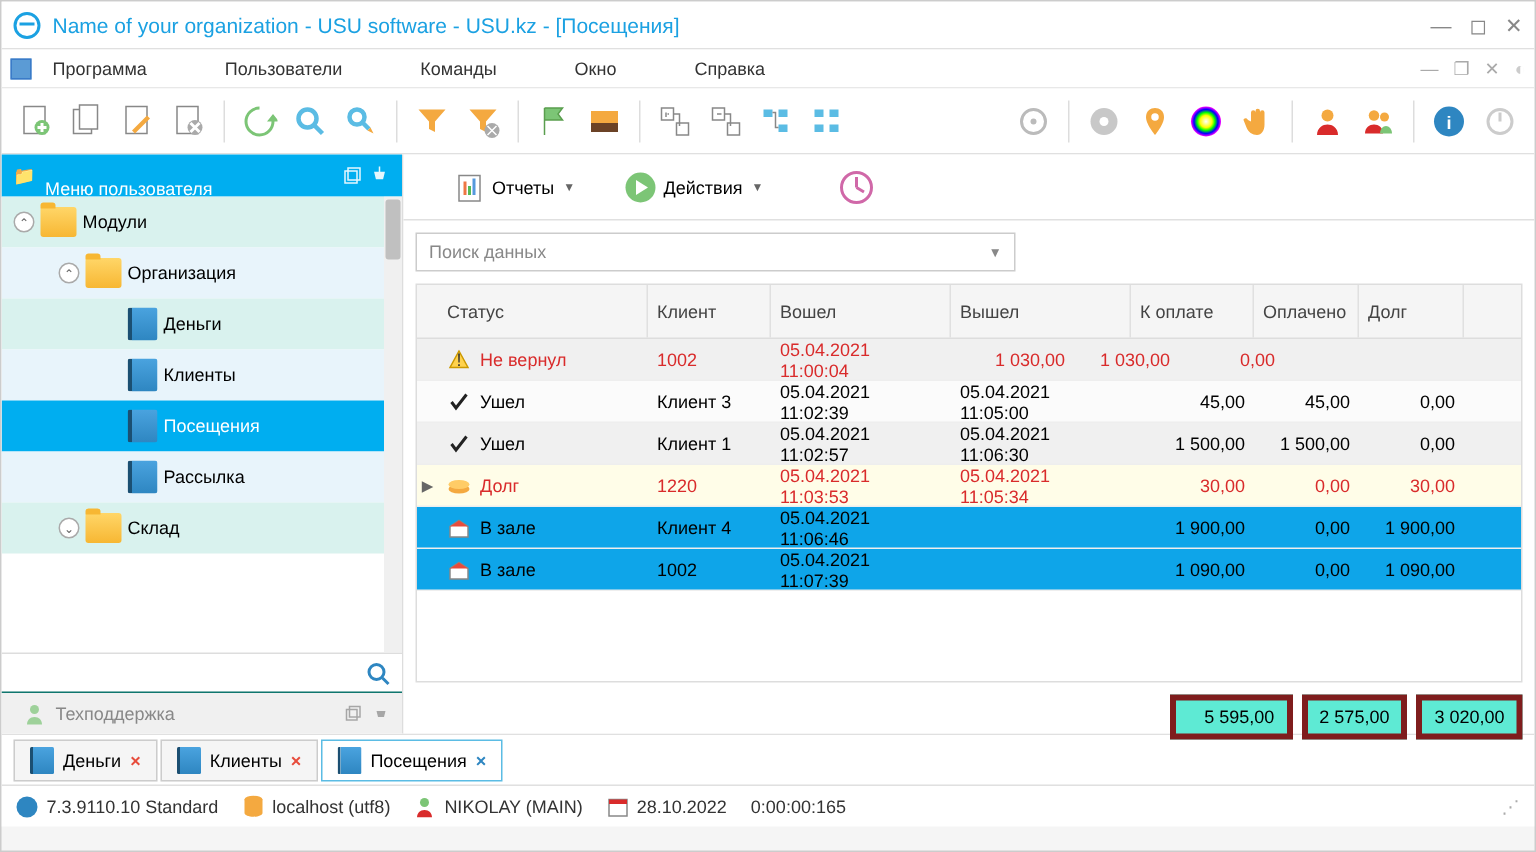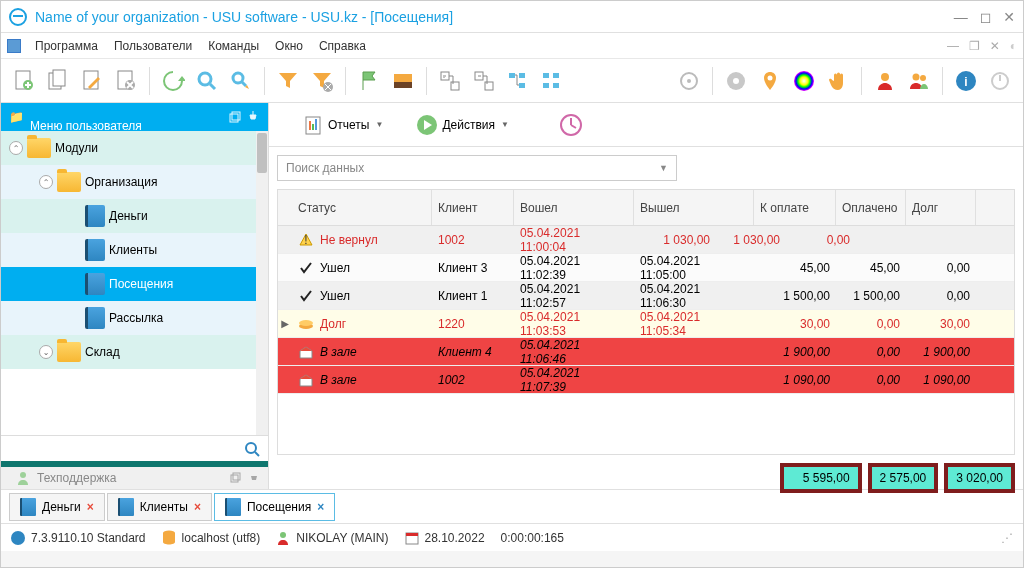--- a/index.html
+++ b/index.html
@@ -42,42 +42,42 @@
 .tree-row .indent { display: inline-block; }
 .tree-row .tgl { width: 14px; height: 14px; border: 1px solid #aaa; border-radius: 50%; margin-right: 4px; display: inline-flex; align-items: center; justify-content: center; font-size: 8px; color: #666; background: #fff; }
 .tree-ico { width: 24px; height: 20px; margin-right: 4px; display: inline-block; }
 .folder-ico { background: linear-gradient(#ffd668, #f7b733); border-radius: 2px; position: relative; }
 .folder-ico::before { content: ''; position: absolute; top: -3px; left: 0; width: 10px; height: 4px; background: #f7b733; border-radius: 2px 2px 0 0; }
 .book-ico { width: 20px; height: 22px; background: linear-gradient(#4aa3df, #2e86c1); border-radius: 2px; border-left: 3px solid #1b4f72; }
 .tree-scrl { position: absolute; right: 0; top: 0; bottom: 0; width: 12px; background: #f0f0f0; }
 .tree-scrl .thumb { position: absolute; left: 1px; right: 1px; top: 2px; height: 40px; background: #c0c0c0; border-radius: 2px; }
 .search-row { height: 26px; border-top: 1px solid #ddd; display: flex; align-items: center; justify-content: flex-end; padding: 0 8px; }
 .search-row svg { cursor: pointer; }
-.support-hdr { height: 28px; background: #f0f0f0; display: flex; align-items: center; padding: 0 8px; border-top: 6px solid #0f766e; color: #888; }
+.support-hdr { height: 28px; background: #f0f0f0; display: flex; align-items: center; padding: 0 8px; border-top: 1px solid #0f766e; color: #888; }
 .support-hdr .sh-title { flex: 1; }
 .support-hdr svg { margin-left: 6px; cursor: pointer; opacity: .7; }
 
 
 .content { flex: 1; background: #fff; display: flex; flex-direction: column; }
 .sub-toolbar { height: 44px; display: flex; align-items: center; padding: 0 8px; gap: 17px; border-bottom: 1px solid #e0e0e0; }
 .sub-btn { height: 30px; display: flex; align-items: center; padding: 0 8px; gap: 4px; cursor: pointer; border-radius: 3px; }
 .sub-btn .dd { font-size: 8px; color: #666; margin-left: 2px; }
 .search-box { margin: 8px; height: 26px; border: 1px solid #ccc; display: flex; align-items: center; padding: 0 8px; color: #888; width: 400px; }
 .search-box .dd { margin-left: auto; font-size: 9px; color: #888; }
 
 
 .tbl { flex: 1; display: flex; flex-direction: column; margin: 0 8px 4px; border: 1px solid #ddd; }
 .thead { display: flex; height: 36px; background: #f5f5f5; border-bottom: 1px solid #ddd; }
 .th { padding: 0 6px; display: flex; align-items: center; border-right: 1px solid #e0e0e0; color: #444; }
 .tbody { flex: 1; overflow: auto; }
 .tr { display: flex; height: 28px; align-items: center; border-bottom: 1px solid #eee; }
 .tr.gray { background: #f0f0f0; }
 .tr.white { background: #fbfbfb; }
 .tr.yellow { background: #fffde8; }
-.tr.green { background: #ef4444; font-style: italic; }
+.tr.green { background: #0ea5e9; }
 .td { padding: 0 6px; display: flex; align-items: center; }
 .td.r { justify-content: flex-end; }
 .red { color: #d92b2b; }
 .row-ind { width: 14px; display: flex; align-items: center; justify-content: center; color: #666; font-size: 10px; }
 .st-ico { width: 16px; height: 16px; margin-right: 6px; display: inline-flex; align-items: center; justify-content: center; }
 
 .col-status { width: 140px; }
 .col-client { width: 82px; }
 .col-in { width: 120px; }
 .col-out { width: 120px; }
@@ -110,21 +110,21 @@
   <div class="title">Name of your organization - USU software - USU.kz - [Посещения]</div>
   <div class="winctrl">
     <span>—</span>
     <span>◻</span>
     <span>✕</span>
   </div>
 </div>
 
 <div class="menubar">
   <div class="mico"></div>
-  <div id="menu-items" style="display: flex;">
+  <div id="menu-items" style="display: flex; gap: 36px;">
       <span class="mitem">Программа</span>
       <span class="mitem">Пользователи</span>
       <span class="mitem">Команды</span>
       <span class="mitem">Окно</span>
       <span class="mitem">Справка</span>
     </div>
   <div class="spacer"></div>
   <div class="ctrls">
     <span>—</span>
     <span>❐</span>

